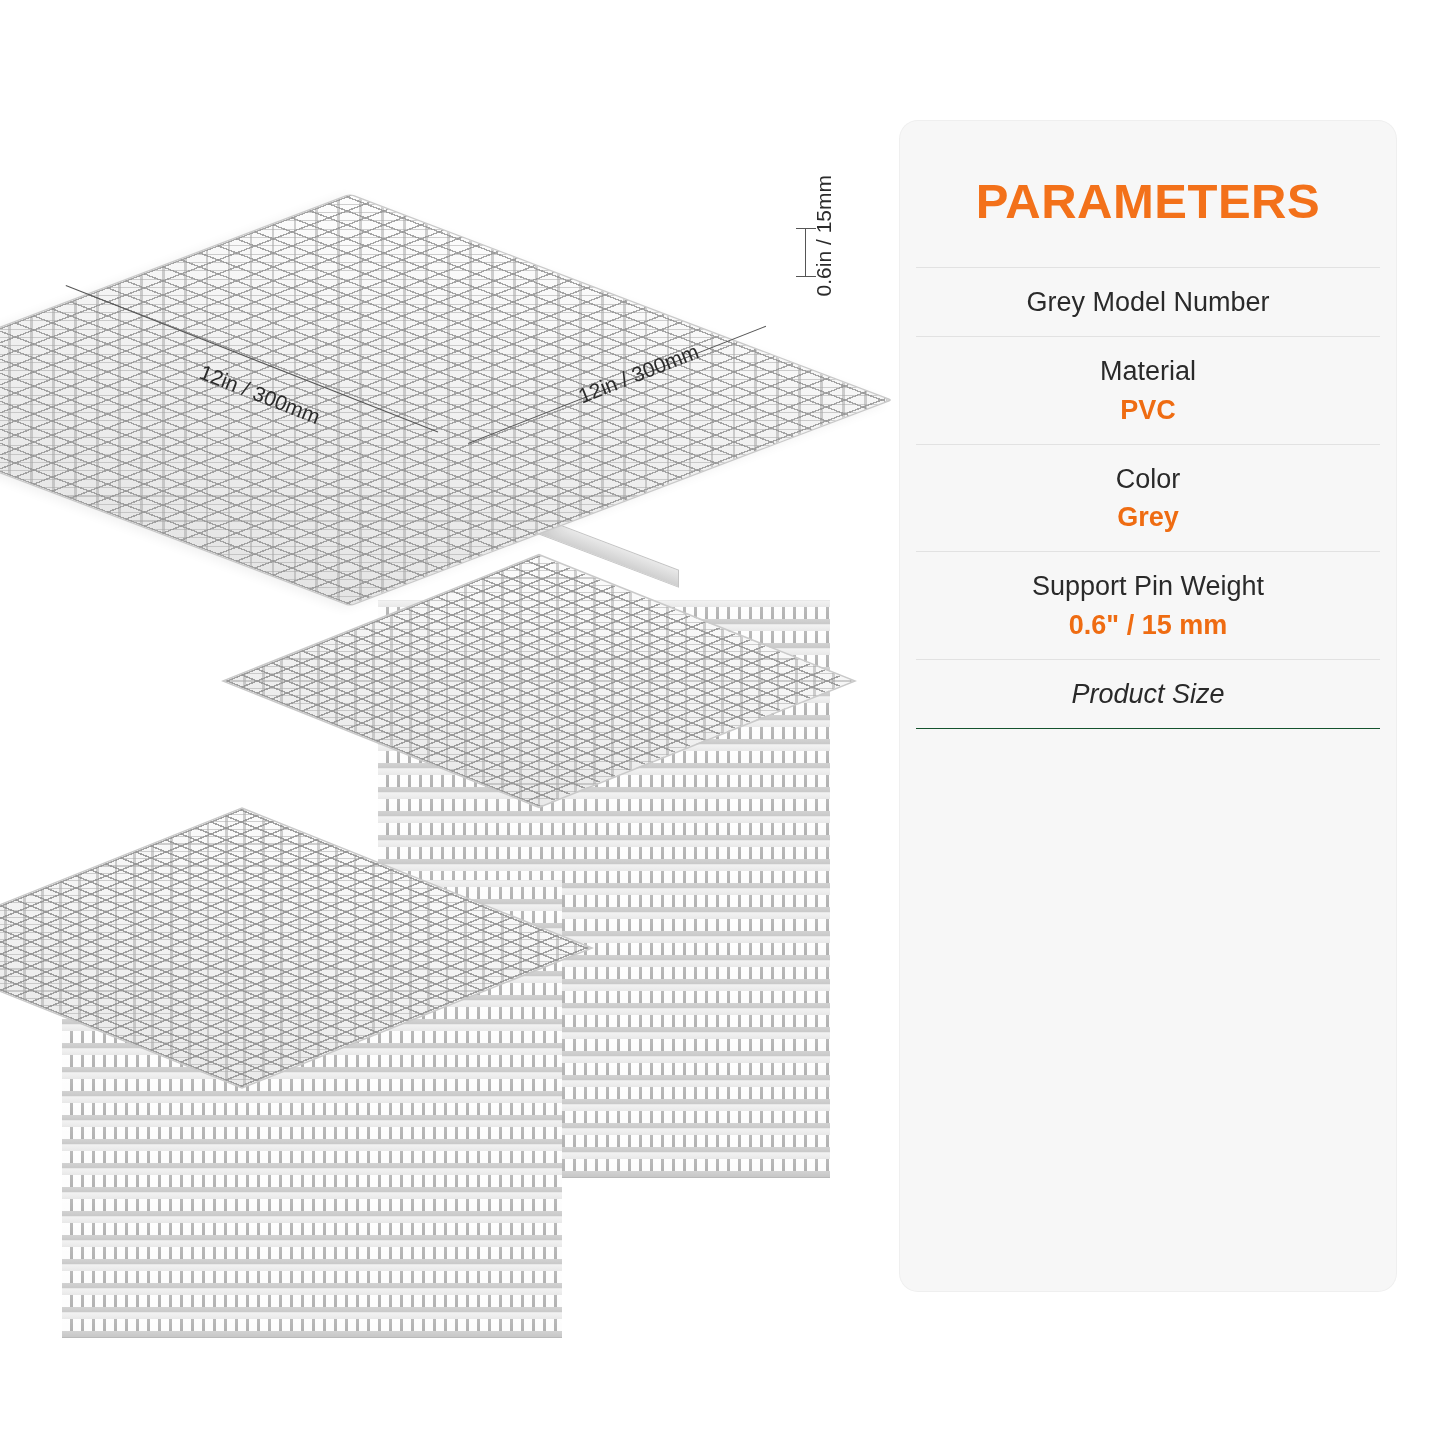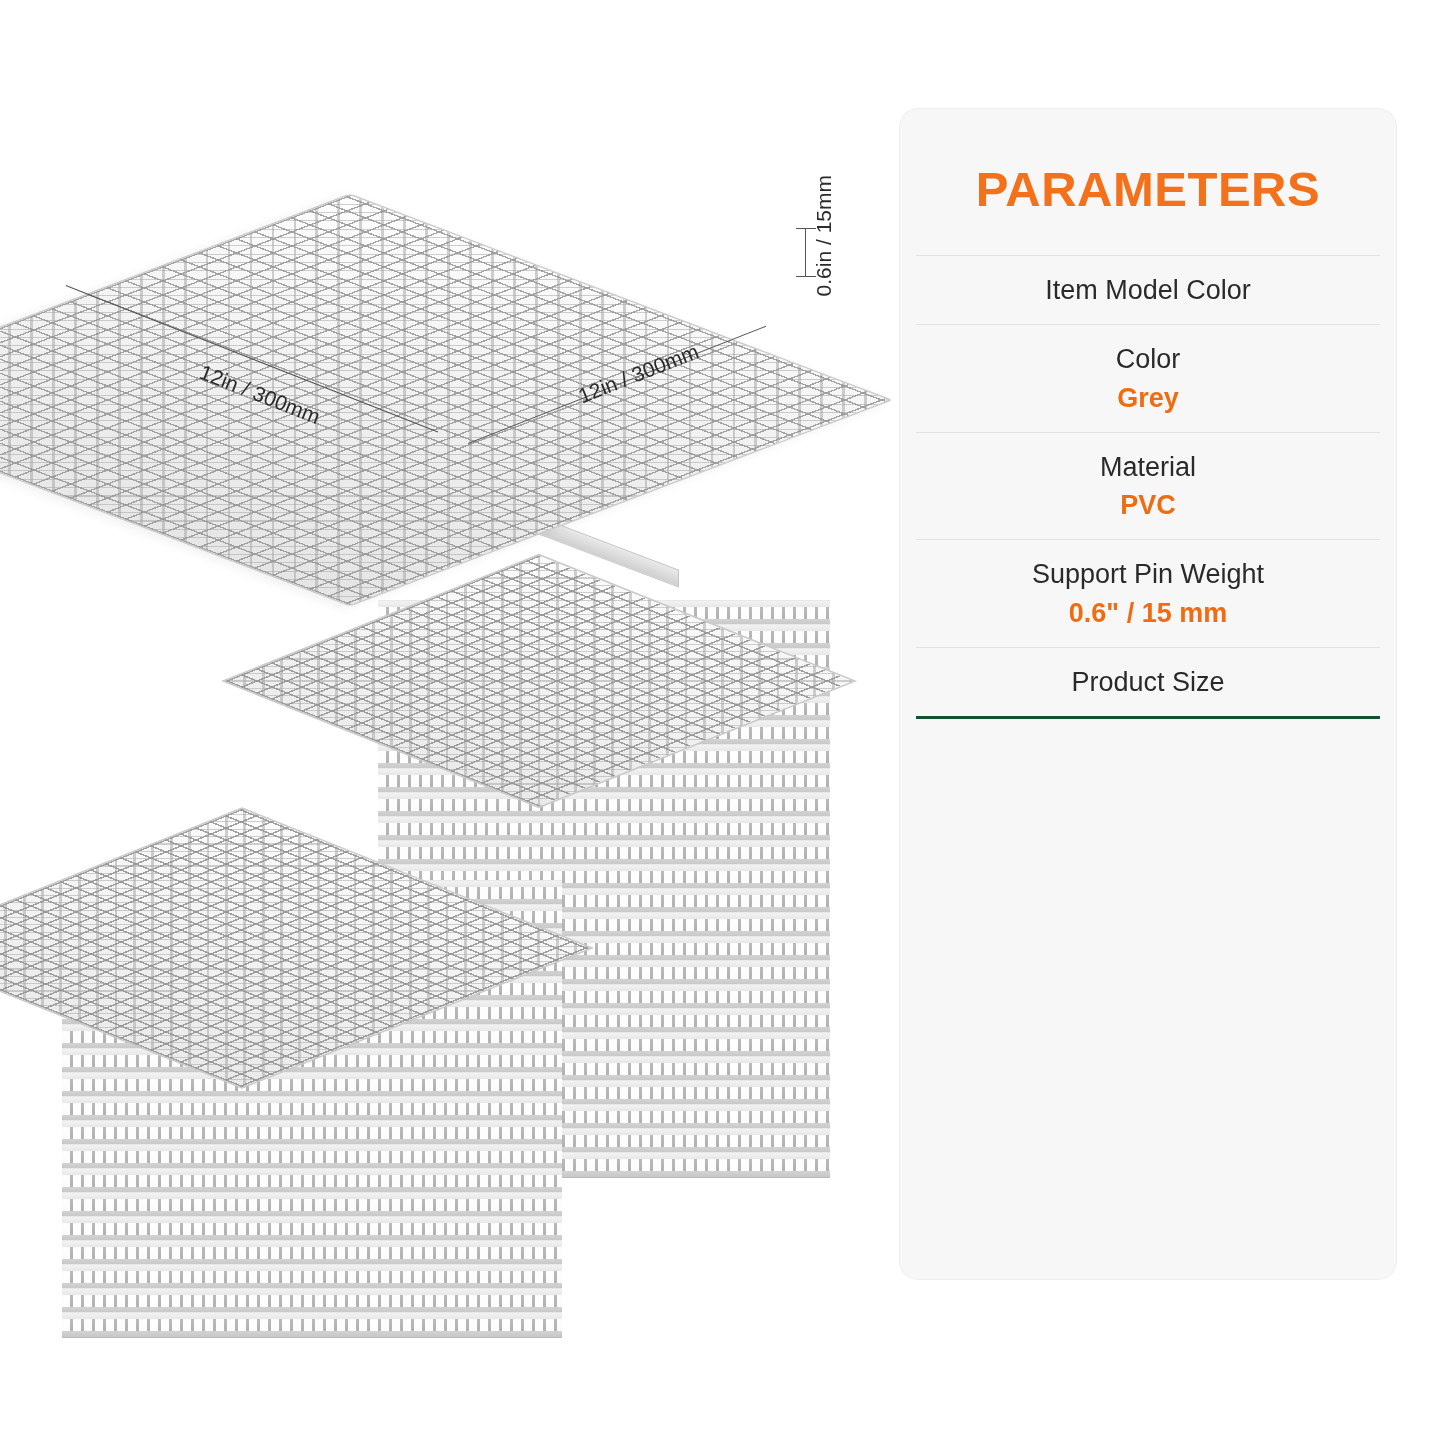--- a/index.html
+++ b/index.html
@@ -193,21 +193,21 @@
     width: 352px;
     height: 352px;
     transform: matrix(1, 0.40, -1, 0.40, 0, 0);
     transform-origin: 50% 50%;
   }
 
   
   #params-card {
     position: absolute;
     left: 900px;
-    top: 109px;
+    top: 121px;
     width: 496px;
     height: 1170px;
     background: #f7f7f7;
     border-radius: 18px;
     box-shadow: 0 0 0 1px #efefef;
     box-sizing: border-box;
     padding: 0 16px;
   }
   #params-title {
     text-align: center;
@@ -218,21 +218,22 @@
     padding-top: 52px;
     padding-bottom: 38px;
     font-family: "Liberation Sans", sans-serif;
   }
   .param-row {
     border-top: 1px solid #e2e2e2;
     padding: 18px 6px 16px 6px;
     text-align: center;
   }
   .param-row:last-child {
-    border-bottom: 3px solid #14532d;
+    border-bottom: 1px solid #14532d;
+    font-style: italic;
   }
   .param-label {
     font-size: 27px;
     color: #2a2a2a;
     line-height: 1.25;
   }
   .param-value {
     font-size: 27px;
     color: #ef6c12;
     font-weight: bold;
@@ -312,35 +313,35 @@
       <div class="layer" style="top:432px"></div>
     </div>
     <div id="stack-front-top" class="stack-top-face"></div>
 
   </div>
 
   <div id="params-card">
     <div id="params-title">PARAMETERS</div>
 
     <div class="param-row">
-      <div class="param-label">Item Model Color</div>
-    </div>
-
+      <div class="param-label">Grey Model Number</div>
+    </div>
+
+
+    <div class="param-row">
+      <div class="param-label">Material</div>
+      <div class="param-value">PVC</div>
+    </div>
 
     <div class="param-row">
       <div class="param-label">Color</div>
       <div class="param-value">Grey</div>
     </div>
 
     <div class="param-row">
-      <div class="param-label">Material</div>
-      <div class="param-value">PVC</div>
-    </div>
-
-    <div class="param-row">
       <div class="param-label">Support Pin Weight</div>
       <div class="param-value">0.6" / 15 mm</div>
     </div>
 
 
     <div class="param-row">
       <div class="param-label">Product Size</div>
     </div>
   </div>
 

